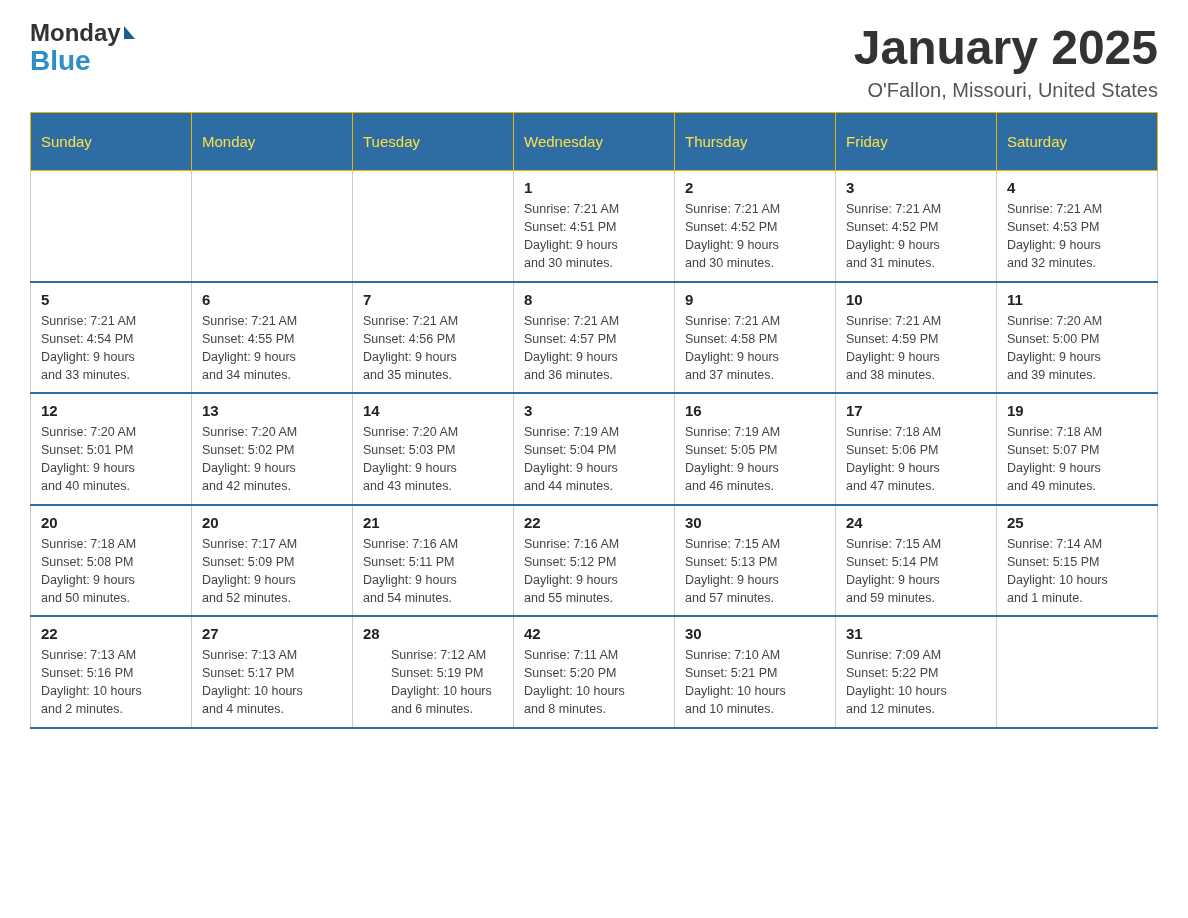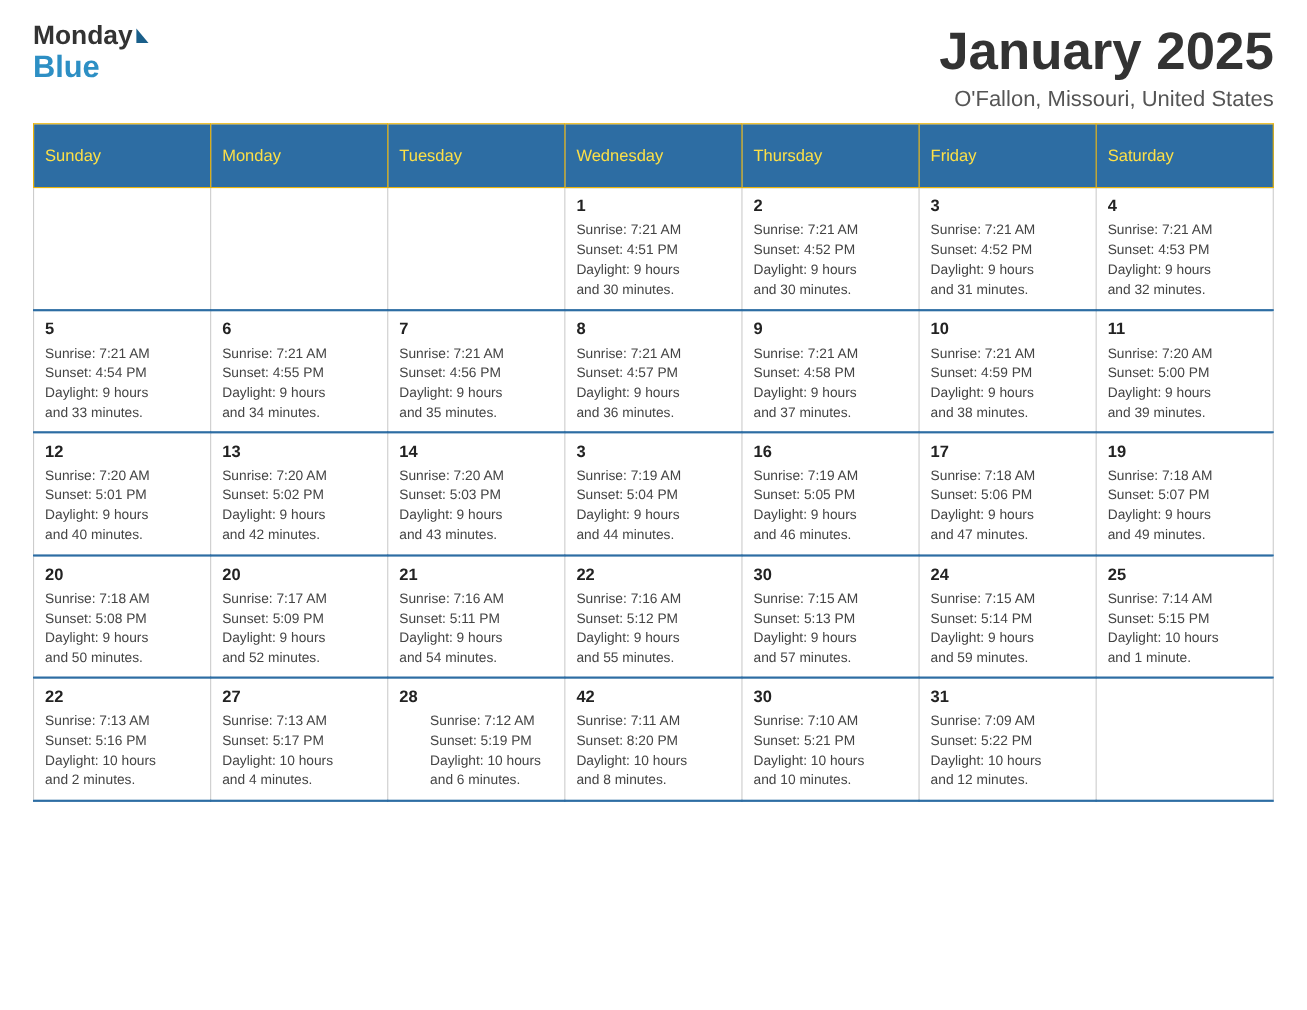--- a/index.html
+++ b/index.html
@@ -315,21 +315,21 @@
         <td>
           <div class="day-num">28</div>
           <div class="day-info" style="white-space: pre-line; margin-left: 28px;">Sunrise: 7:12 AM
 Sunset: 5:19 PM
 Daylight: 10 hours
 and 6 minutes.</div>
         </td>
         <td>
           <div class="day-num">42</div>
           <div class="day-info" style="white-space: pre-line;">Sunrise: 7:11 AM
-Sunset: 8:20 PM
+Sunset: 5:20 PM
 Daylight: 10 hours
 and 8 minutes.</div>
         </td>
         <td>
           <div class="day-num">30</div>
           <div class="day-info" style="white-space: pre-line;">Sunrise: 7:10 AM
 Sunset: 5:21 PM
 Daylight: 10 hours
 and 10 minutes.</div>
         </td>

